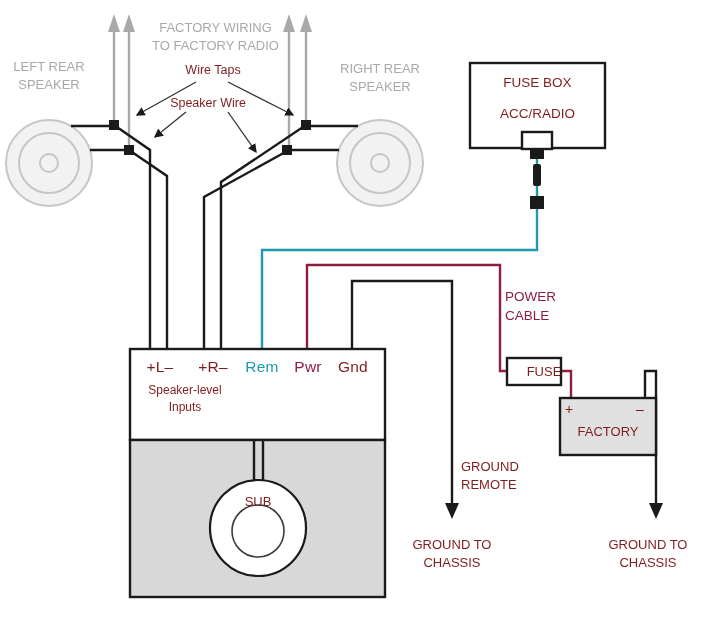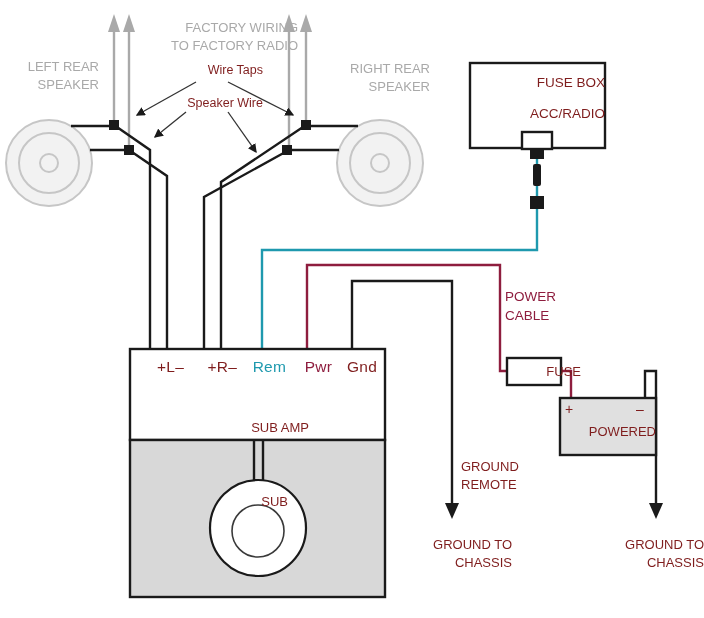--- a/index.html
+++ b/index.html
@@ -2,21 +2,21 @@
 <html style="--teal: #1e99ae; --maroon: #8e1d3e; --gray: #a9a9a9; --ink: #1a1a1a; --panel_gray: #d8d8d8; --battery_gray: #e0e0e0; --speaker_ring: #c6c6c6; --speaker_fill: #f2f2f2;"><head>
 <meta charset="utf-8">
 <style>
   *{box-sizing:border-box}
   html,body{margin:0;padding:0;background:#fff}
   #stage{position:relative;width:704px;height:618px;background:#fff;overflow:hidden;
          font-family:"Liberation Sans",sans-serif}
   #wiring{position:absolute;left:0;top:0}
 
   .lbl{position:absolute;font-size:13px;line-height:1.38;color:#7f1d1d;white-space:pre-line}
-  .ctr{text-align:right}
+  .ctr{text-align:center}
   .gray-lbl{color:var(--gray)}
   .teal-lbl{color:var(--teal)}
   .maroon-lbl{color:var(--maroon)}
   .term{font-size:15.5px;font-weight:500;letter-spacing:.2px}
   .small{font-size:12px}
   .mid{font-size:13.5px}
 
   .w-black{stroke:var(--ink);stroke-width:2.4;fill:none}
   .w-gray{stroke:var(--gray);stroke-width:2.4;fill:none}
   .w-teal{stroke:var(--teal);stroke-width:2.4;fill:none}
@@ -145,31 +145,32 @@
 
   <div class="lbl maroon-lbl mid" style="left:505px;top:288px;width:80px">POWER
 CABLE</div>
 
   <div class="lbl ctr term" style="left:136px;top:356px;width:48px">+L–</div>
   <div class="lbl ctr term" style="left:189px;top:356px;width:48px">+R–</div>
   <div class="lbl ctr term teal-lbl" style="left:238px;top:356px;width:48px">Rem</div>
   <div class="lbl ctr term maroon-lbl" style="left:284px;top:356px;width:48px">Pwr</div>
   <div class="lbl ctr term" style="left:329px;top:356px;width:48px">Gnd</div>
 
+  <div class="lbl ctr small" style="left:135px;top:382px;width:100px">Speaker-level
+Inputs</div>
 
-  <div class="lbl ctr" style="left:209px;top:419px;width:100px">SUB AMP</div>
 
 
   <div class="lbl ctr" style="left:228px;top:493px;width:60px">SUB</div>
 
   <div class="lbl ctr" style="left:507px;top:363px;width:74px">FUSE</div>
 
   <div class="lbl" style="left:565px;top:400px;font-size:14px">+</div>
   <div class="lbl" style="left:636px;top:400px;font-size:14px">–</div>
-  <div class="lbl ctr" style="left:560px;top:423px;width:96px">POWERED</div>
+  <div class="lbl ctr" style="left:560px;top:423px;width:96px">FACTORY</div>
 
   <div class="lbl" style="left:461px;top:458px;width:80px">GROUND
 REMOTE</div>
 
   <div class="lbl ctr" style="left:392px;top:536px;width:120px">GROUND TO
 CHASSIS</div>
 
   <div class="lbl ctr" style="left:592px;top:536px;width:112px">GROUND TO
 CHASSIS</div>
 

